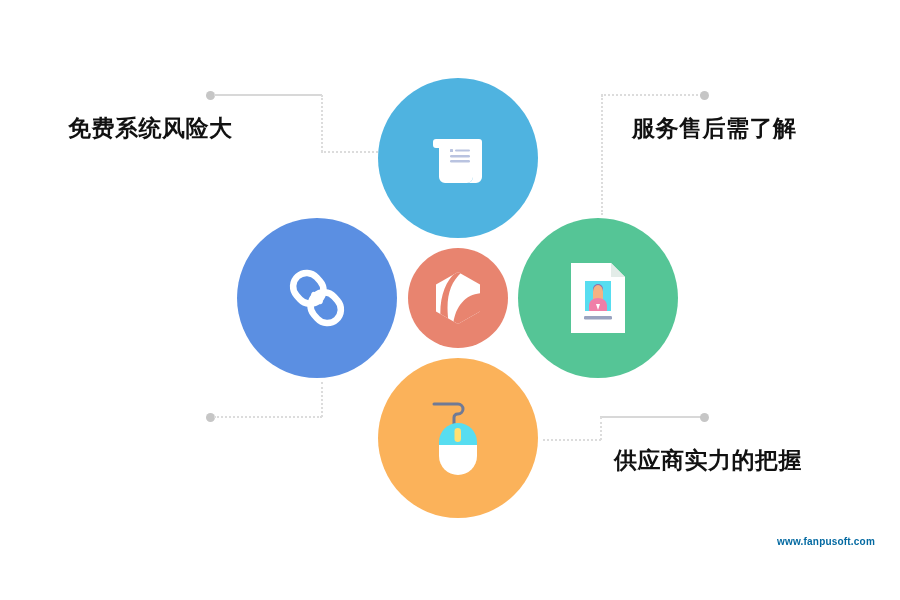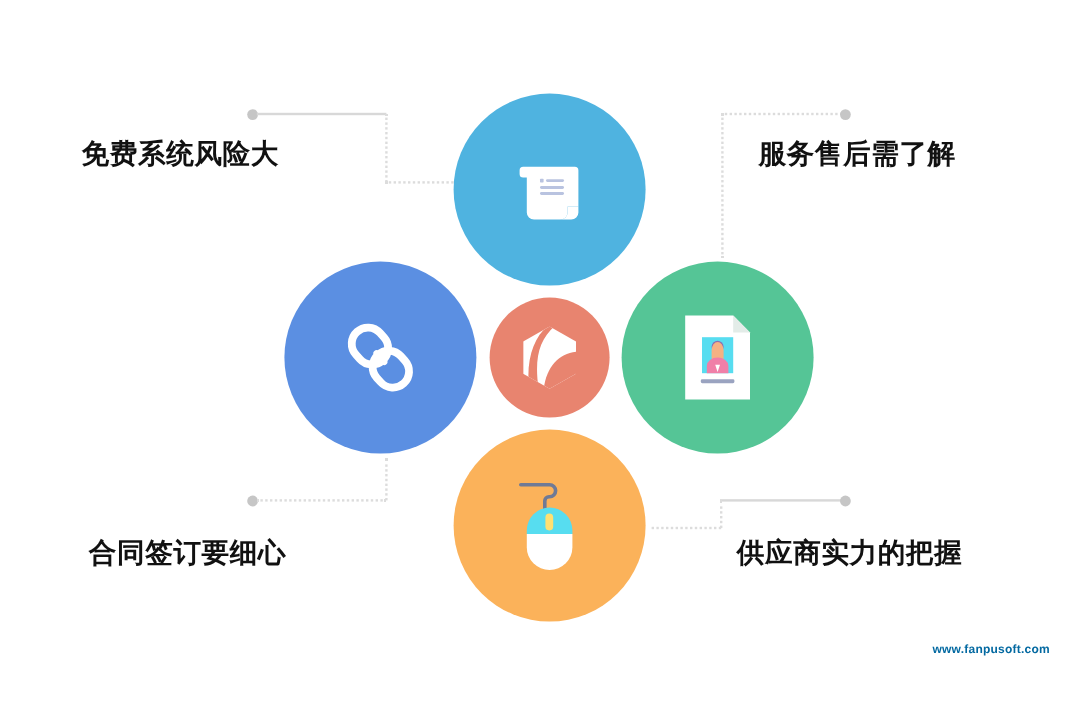--- a/index.html
+++ b/index.html
@@ -183,20 +183,19 @@
     <svg width="82" height="86" viewBox="0 0 82 86">
       <path d="M17 9 h24 a5 5 0 0 1 0 10 h-0.5 a3.5 3.5 0 0 0 -3.5 3.5 v12" fill="none" stroke="#6F7A96" stroke-width="3" stroke-linecap="round" stroke-linejoin="round"></path>
       <path d="M41 28 a19 19 0 0 1 19 19 v3 h-38 v-3 a19 19 0 0 1 19 -19 z" fill="#57DDF0"></path>
       <path d="M22 50 h38 v11 a19 19 0 0 1 -19 19 a19 19 0 0 1 -19 -19 z" fill="#ffffff"></path>
       <rect x="37.5" y="33" width="6.5" height="14" rx="3.2" fill="#FFE072"></rect>
     </svg>
   </div>
 
   <div class="label lbl-tr">服务售后需了解</div>
   <div class="label lbl-tl">免费系统风险大</div>
-  <div class="label lbl-bl">合同签订要细心</div>
   <div class="label lbl-br">供应商实力的把握</div>
 
   <div class="watermark">
     <div class="wm-url">www.fanpusoft.com</div>
   </div>
 
 </div>
 
 </body></html>

